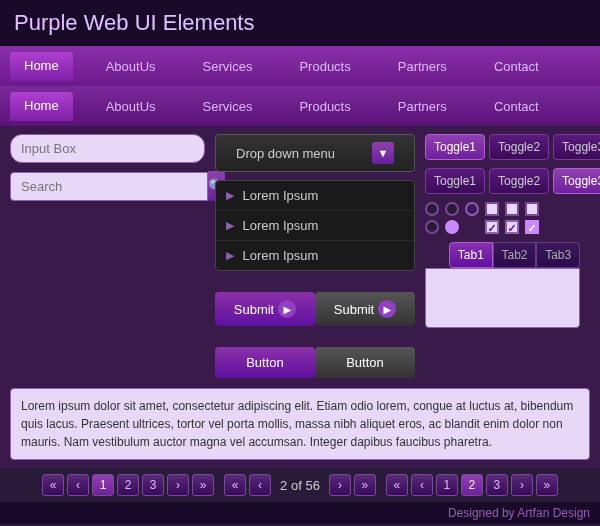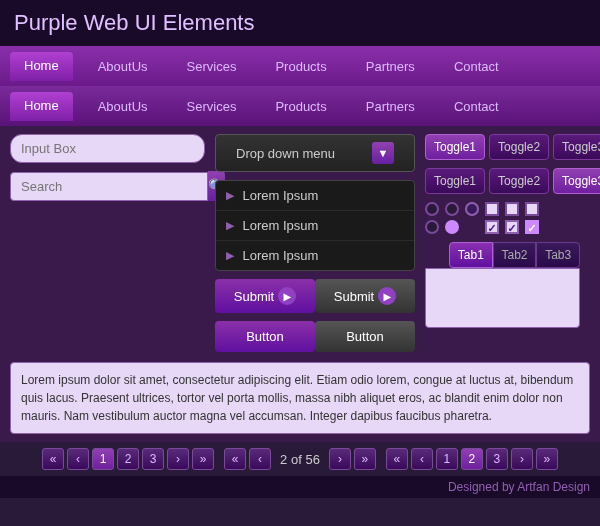--- a/index.html
+++ b/index.html
@@ -22,21 +22,21 @@
       padding: 10px 14px;
     }
 
     
     .nav-bar {
       background: linear-gradient(to bottom, #8a2faa, #6a1a8a);
       display: flex;
       align-items: center;
       height: 40px;
       padding: 0 10px;
-      gap: 11px;
+      gap: 19px;
     }
     .nav-bar.secondary {
       background: linear-gradient(to bottom, #7a2a9a, #5a1278);
       height: 40px;
     }
     .nav-item {
       color: #ddb8ff;
       padding: 6px 14px;
       border-radius: 4px;
       cursor: pointer;
@@ -167,20 +167,21 @@
     }
     .dropdown-item:last-child { border-bottom: none; }
     .dropdown-arrow-right {
       color: #9060b0;
       font-size: 11px;
     }
 
     .btn-row {
       display: flex;
       gap: 0;
+      margin-top: 13px;
     }
     .btn-submit {
       background: linear-gradient(to bottom, #8a30a8, #6010a0);
       border: none;
       border-radius: 4px;
       color: #fff;
       padding: 8px 0;
       cursor: pointer;
       font-size: 13px;
       flex: 1;

